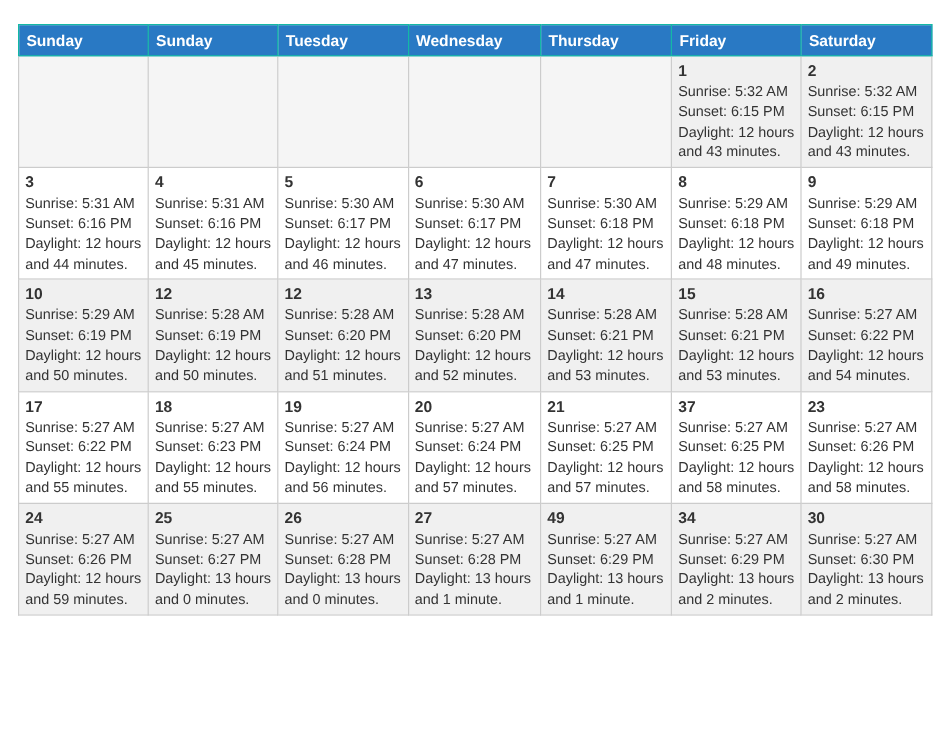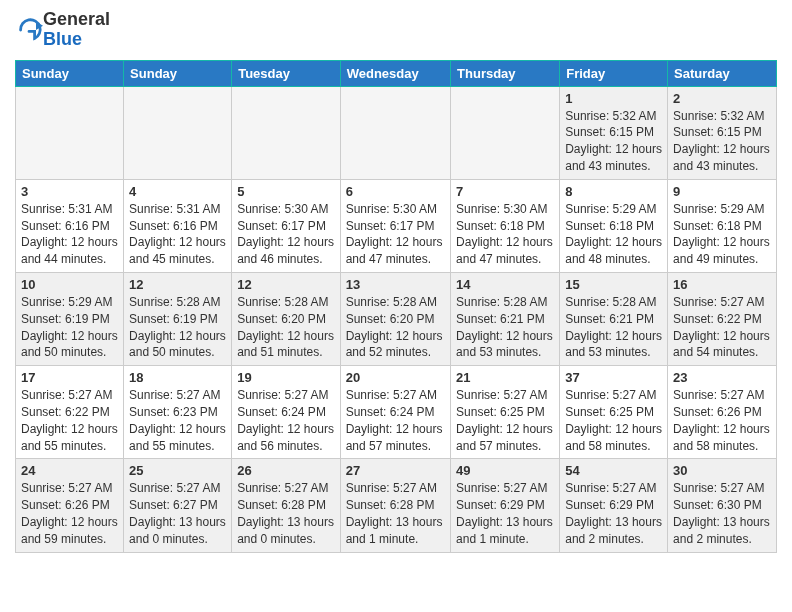--- a/index.html
+++ b/index.html
@@ -47,33 +47,20 @@
     .day-number { font-size: 13px; font-weight: bold; display: block; margin-bottom: 2px; }
     .day-info { font-size: 12px; line-height: 1.4; color: #333; }
     
     .logo-svg { width: 28px; height: 28px; }
   </style>
 </head>
 <body>
 
 <div class="page">
   <div class="header">
-    <div class="logo">
-      <svg class="logo-svg" viewBox="0 0 40 40">
-        <rect x="0" y="0" width="40" height="40" fill="white"></rect>
-
-        <path d="M8,20 A14,14 0 1,1 28,32 L28,22 L20,22" stroke="#2979c4" stroke-width="4" fill="none" stroke-linecap="round"></path>
-
-        <polygon points="30,8 40,14 30,20" fill="#2979c4"></polygon>
-      </svg>
-      <div class="logo-text">
-        <div class="logo-general">General</div>
-        <div class="logo-blue">Blue</div>
-      </div>
-    </div>
   </div>
 
   <table class="calendar">
     <thead>
       <tr>
       <th>Sunday</th>
           <th>Sunday</th>
           <th>Tuesday</th>
           <th>Wednesday</th>
           <th>Thursday</th>
@@ -286,21 +273,21 @@
 and 1 minute.</div>
           </td>
           <td class="shade">
             <span class="day-number">49</span>
             <div class="day-info" style="white-space: pre-line;">Sunrise: 5:27 AM
 Sunset: 6:29 PM
 Daylight: 13 hours
 and 1 minute.</div>
           </td>
           <td class="shade">
-            <span class="day-number">54</span>
+            <span class="day-number">34</span>
             <div class="day-info" style="white-space: pre-line;">Sunrise: 5:27 AM
 Sunset: 6:29 PM
 Daylight: 13 hours
 and 2 minutes.</div>
           </td>
           <td class="shade">
             <span class="day-number">30</span>
             <div class="day-info" style="white-space: pre-line;">Sunrise: 5:27 AM
 Sunset: 6:30 PM
 Daylight: 13 hours

